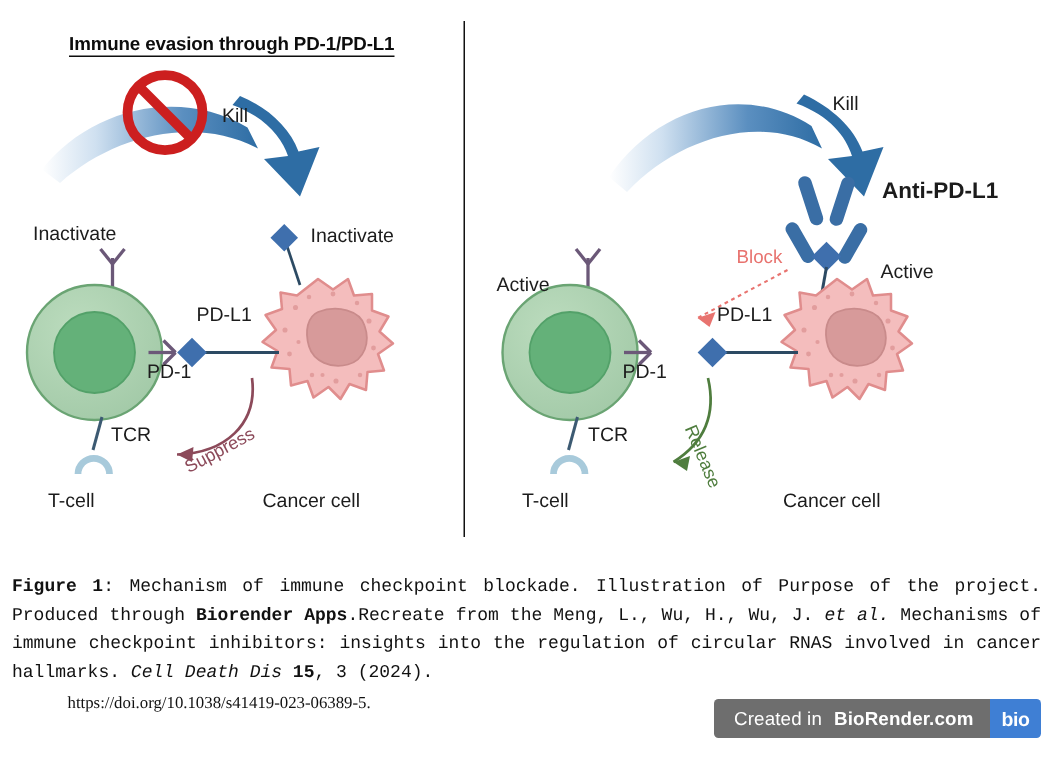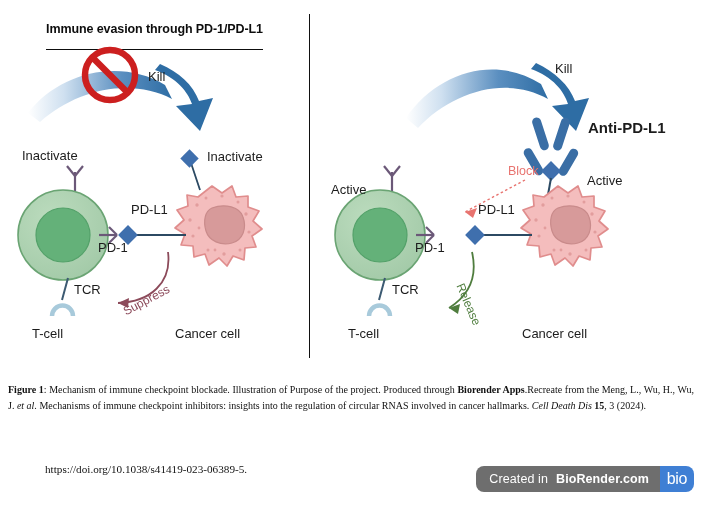--- a/index.html
+++ b/index.html
@@ -46,61 +46,61 @@
     top: 22px;
     width: 100%;
     text-align: center;
     font-size: 12.5px;
     font-weight: bold;
     letter-spacing: -0.1px;
     color: #0d0d0d;
   }
   .panel-title span {
     border-bottom: 1.6px solid #0d0d0d;
-    padding-bottom: 13px;
+    padding-bottom: 1px;
   }
 
   .svg-stage {
     position: absolute;
     left: 0; top: 0;
     width: 100%;
     height: 372px;
   }
 
   
   .lbl {
     position: absolute;
     font-size: 13px;
     color: #1c1c1c;
     white-space: nowrap;
     line-height: 1;
   }
   .lbl-bold  { font-weight: bold; font-size: 15px; }
-  .lbl-block   { color: #e8736f; font-size: 12.5px; margin-left: 17px; }
+  .lbl-block   { color: #e8736f; font-size: 12.5px; }
   .lbl-suppress{ color: #8c4a5a; font-size: 12px; }
   .lbl-release { color: #4f7d3e; font-size: 12px; }
 
   
   .rot-suppress {
     transform: rotate(-28deg);
     transform-origin: left center;
   }
   .rot-release {
     transform: rotate(67deg);
     transform-origin: left center;
   }
 
   
   #caption {
     position: absolute;
     left: 8px;
     top: 382px;
     width: 686px;
-    font-family: Liberation Serif, serif;
-    font-size: 10px;
+    font-family: Liberation Mono, monospace;
+    font-size: 12px;
     line-height: 1.58;
     text-align: justify;
     color: #111111;
   }
   #caption b { font-weight: bold; }
   #caption i { font-style: italic; }
   #doi-line {
     position: absolute;
     left: 8px;
     top: 463px;
@@ -111,42 +111,42 @@
   }
 
   
   #biorender-badge {
     position: absolute;
     right: 8px;
     top: 466px;
     height: 26px;
     display: flex;
     align-items: stretch;
-    border-radius: 8px;
+    border-radius: 3px;
     overflow: hidden;
   }
   #biorender-text {
     background: #6e6e6e;
     color: #ffffff;
     font-size: 12.5px;
     display: flex;
     align-items: center;
     padding: 0 11px 0 13px;
     letter-spacing: 0.1px;
   }
   #biorender-text b { font-weight: bold; margin-left: 8px; }
   #biorender-logo {
     background: #3f7fd4;
     color: #ffffff;
     width: 34px;
     display: flex;
     align-items: center;
     justify-content: center;
-    font-size: 16px;
-    font-weight: normal;
+    font-size: 13px;
+    font-weight: bold;
     letter-spacing: -0.3px;
   }
 </style>
 </head>
 <body>
 
 <div id="figure-area">
 
   <div id="panel-divider"></div>
 

